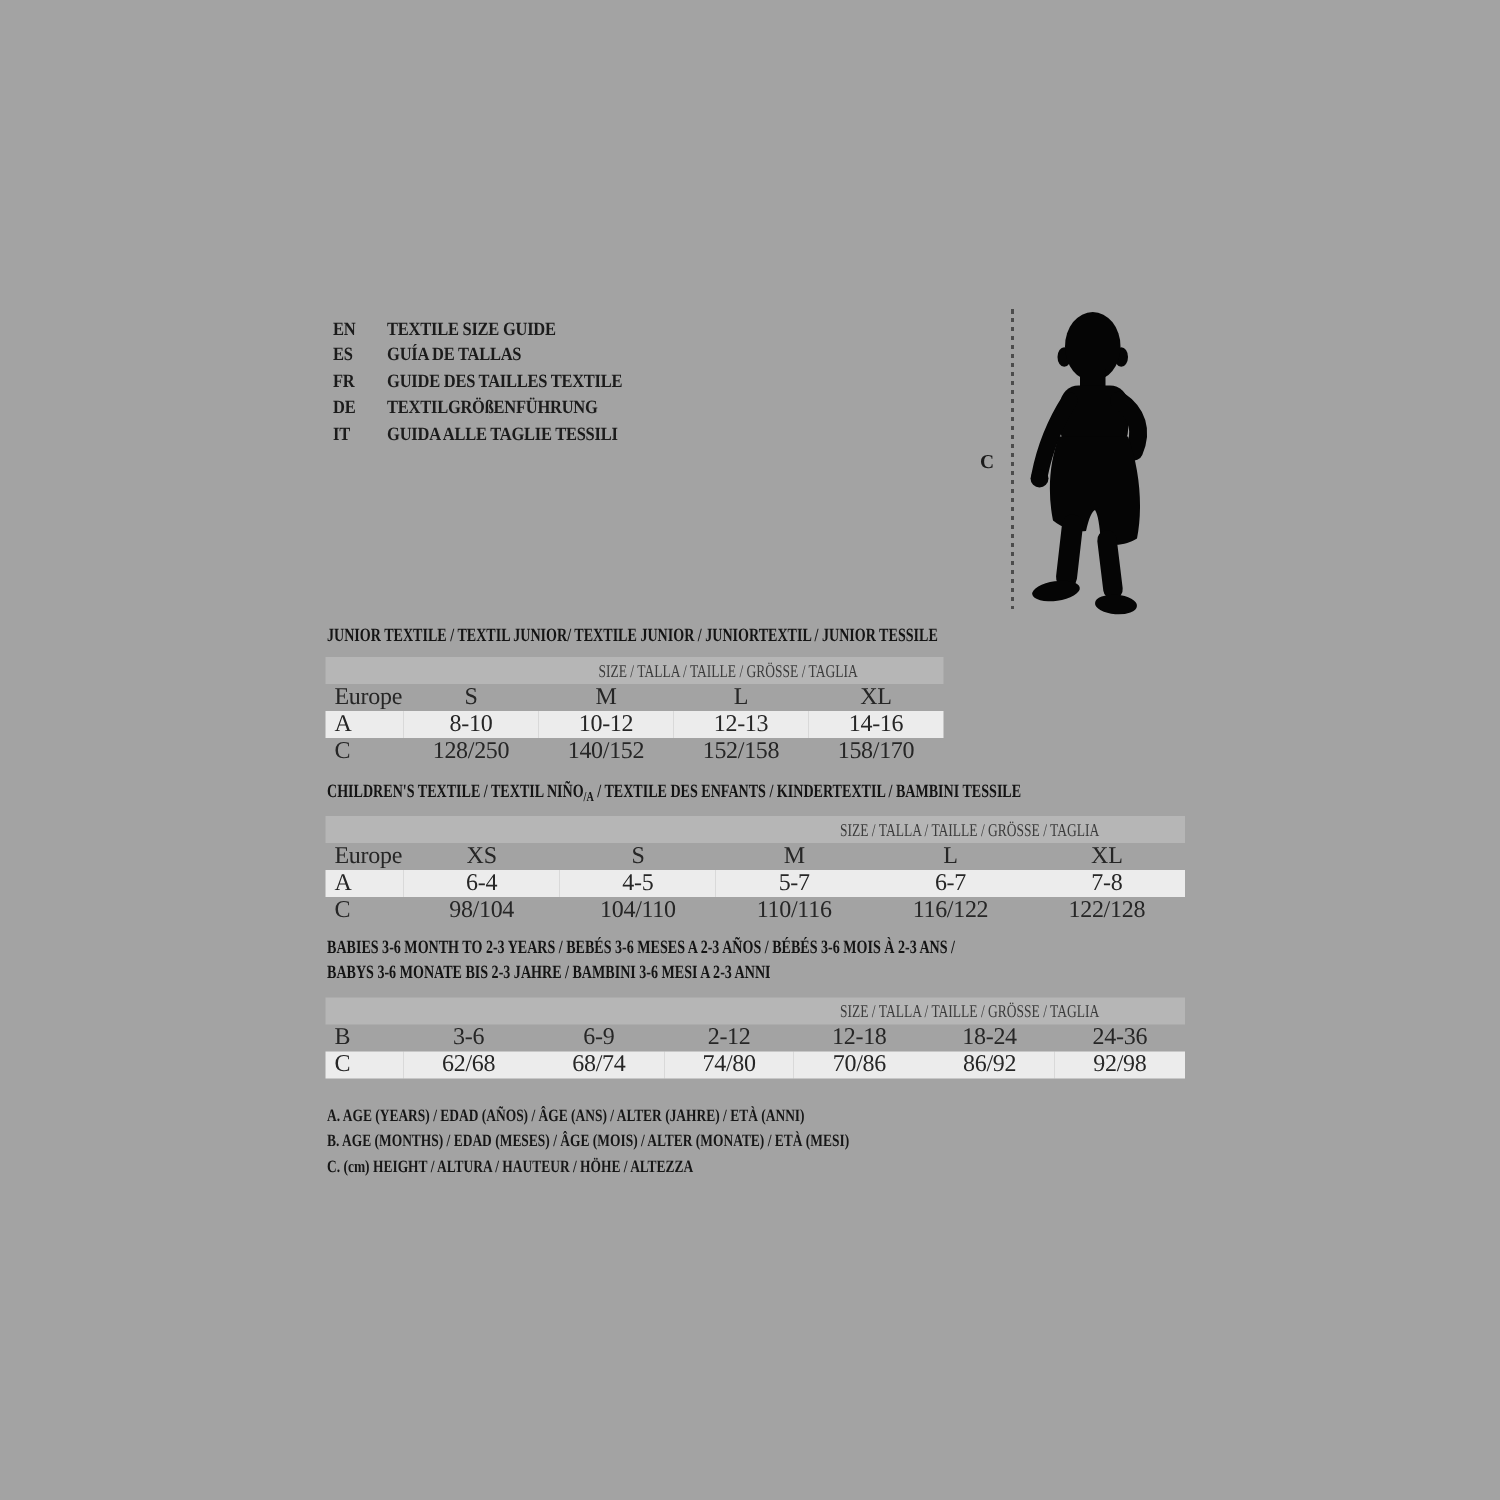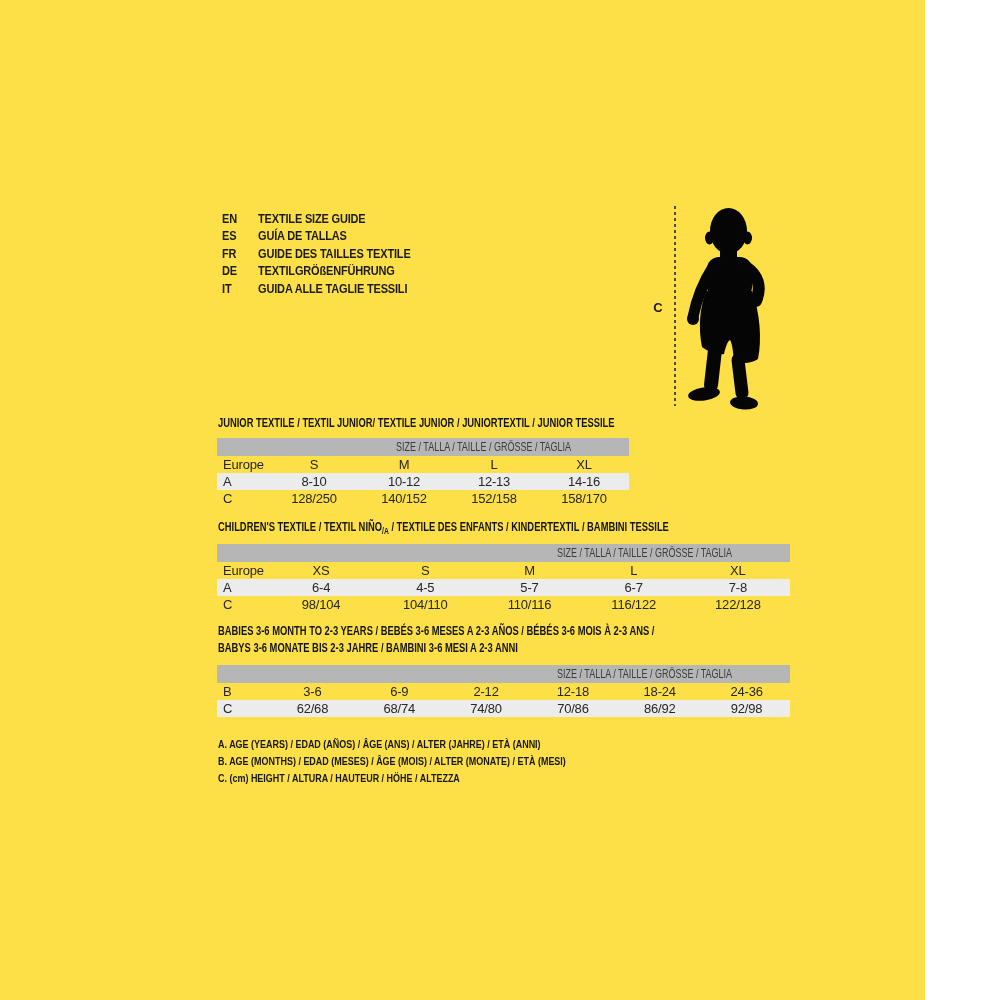--- a/index.html
+++ b/index.html
@@ -1,37 +1,37 @@
 <!DOCTYPE html>
 <html><head>
 <meta charset="utf-8">
 <style>
   html,body{margin:0;padding:0;background:#ffffff;}
   #canvas{
-    position:relative;width:925px;height:1000px;background:#fde047;overflow:hidden;
-    font-family:Liberation Sans, sans-serif;color:#1b1b1b;
+    position:relative;width:1000px;height:1000px;background:#a3a3a3;overflow:hidden;
+    font-family:Liberation Serif, serif;color:#1b1b1b;
   }
   
   .lang-block{position:absolute;left:222px;top:211px;transform:scaleX(0.88);transform-origin:0 0;}
   .lang-row{display:flex;height:17.4px;line-height:17.4px;font-size:12.5px;font-weight:bold;letter-spacing:-0.2px;white-space:nowrap;}
   .lang-code{width:41px;flex:0 0 41px;}
   
   .dash-line{position:absolute;left:674px;top:206px;width:2px;height:200px;
     background:repeating-linear-gradient(to bottom,#4c4c4c 0 3px,transparent 3px 6px);}
   .measure-c{position:absolute;left:648px;top:300px;width:20px;text-align:center;font-size:13px;font-weight:bold;}
   .figure-svg{position:absolute;left:686px;top:196px;width:92px;height:218px;}
   
   .section-title{position:absolute;font-size:12.5px;font-weight:bold;letter-spacing:0px;
     white-space:nowrap;transform:scaleX(0.75);transform-origin:0 50%;color:#141414;}
   .section-title sub{font-size:9px;vertical-align:-3px;}
   .size-table{position:absolute;border-collapse:collapse;table-layout:fixed;}
   .size-table th{background:#b6b6b6;height:18px;text-align:right;font-weight:normal;
     font-size:12px;color:#3c3c3c;padding:0 0 0 6px;}
   .band-text{display:inline-block;transform:scaleX(0.75);transform-origin:0 50%;white-space:nowrap;}
-  .size-table td{height:17px;font-size:13px;letter-spacing:-0.2px;color:#262626;text-align:center;padding:0;margin-top:48px;}
+  .size-table td{height:17px;font-size:16px;letter-spacing:-0.2px;color:#262626;text-align:center;padding:0;margin-top:48px;}
   .size-table td.row-label{text-align:left;padding-left:6px;}
   .size-table tbody tr:nth-child(even){background:#ececec;}
   .c-label{width:52px;}
   #table-junior{left:217px;top:438px;width:412px;}
   #table-children{left:217px;top:544px;width:573px;}
   #table-babies{left:217px;top:665px;width:573px;}
   #title-junior{left:218px;top:416px;}
   #title-children{left:218px;top:520px;}
   #title-babies{left:218px;top:623px;line-height:17px;}
   

